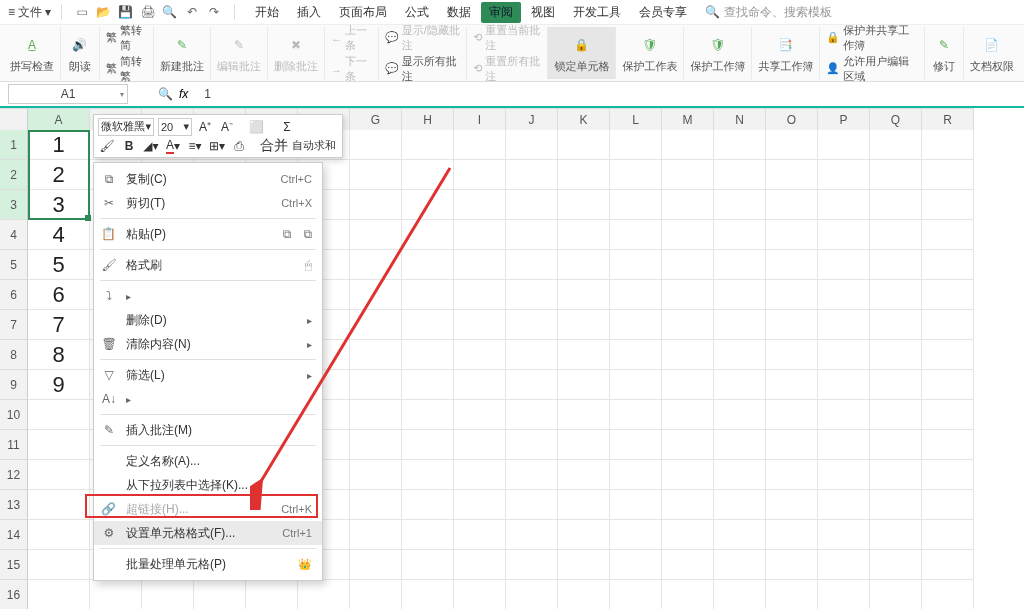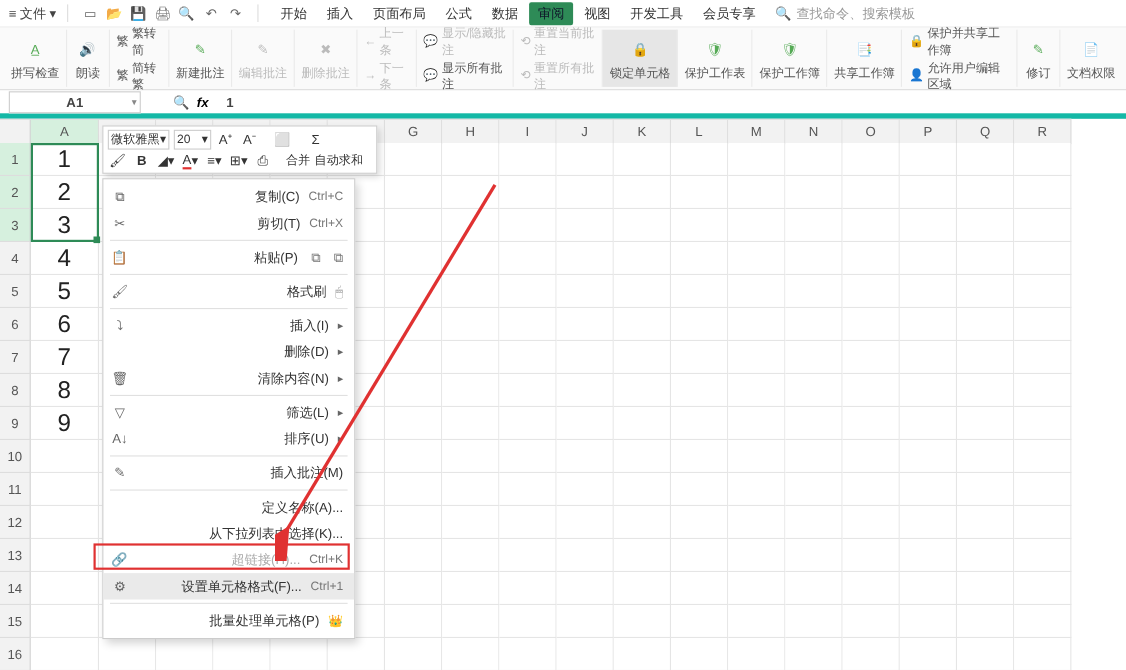--- a/index.html
+++ b/index.html
@@ -21,21 +21,21 @@
     .rgroup { display: flex; flex-direction: column; align-items: center; justify-content: center; padding: 2px 6px; gap: 1px; border-right: 1px solid #eaeaea; }
     .rgroup:last-child { border-right: none; }
     .rgroup .ico-lg { width: 26px; height: 26px; display: flex; align-items: center; justify-content: center; color: #5a5; }
     .rgroup .lbl { font-size: 11px; color: #555; white-space: nowrap; }
     .rgroup.tight { flex-direction: column; align-items: flex-start; }
     .rgroup .mini { font-size: 11px; color: #555; display: flex; align-items: center; gap: 3px; }
     .rgroup.highlighted { background: #e6e6e6; }
     .dim { color: #bbb !important; }
 
     
-    .nf-row { height: 26px; display: flex; align-items: center; border-bottom: 5px solid #14b8a6; font-weight: bold; }
+    .nf-row { height: 26px; display: flex; align-items: center; border-bottom: 2px solid #14b8a6; }
     .namebox { width: 120px; height: 20px; margin-left: 8px; border: 1px solid #ccc; display: flex; align-items: center; justify-content: center; position: relative; font-size: 12px; color: #444; background: #fff; }
     .namebox .dd { position: absolute; right: 3px; font-size: 8px; color: #888; }
     .fx { margin-left: 30px; display: flex; align-items: center; gap: 6px; }
     .fx .fx-ico { font-style: italic; color: #000000; }
     .fx-val { margin-left: 10px; color: #444; }
 
     
     .sheet { position: absolute; top: 108px; left: 0; width: 1024px; height: 501px; }
     .colheads { position: absolute; top: 0; left: 0; height: 22px; display: flex; background: #f2f2f2; border-top: 1px solid #ddd; }
     .corner { width: 28px; height: 22px; border-right: 1px solid #ccc; border-bottom: 1px solid #ccc; background: #f2f2f2; }
@@ -62,21 +62,21 @@
     .minibar .font-sel { width: 56px; height: 18px; border: 1px solid #ccc; font-size: 11px; padding: 0 2px; display: flex; align-items: center; justify-content: space-between; }
     .minibar .size-sel { width: 34px; height: 18px; border: 1px solid #ccc; font-size: 11px; padding: 0 2px; display: flex; align-items: center; justify-content: space-between; }
     .minibar .btn { height: 18px; min-width: 18px; display: flex; align-items: center; justify-content: center; font-size: 12px; }
     .minibar .spacer { width: 4px; }
 
     
     .ctx { position: absolute; top: 162px; left: 93px; width: 230px; background: #fff; border: 1px solid #ccc; box-shadow: 3px 4px 8px rgba(0,0,0,.18); padding: 4px 0; }
     .ctx .item { height: 24px; display: flex; align-items: center; padding: 0 10px 0 6px; gap: 8px; color: #333; position: relative; }
     .ctx .item.disabled { color: #aaa; }
     .ctx .item .ico { width: 18px; text-align: center; color: #666; font-size: 12px; }
-    .ctx .item .label { flex: 1; font-size: 12px; text-align: right; }
+    .ctx .item .label { flex: 1; font-size: 12px; }
     .ctx .item .short { font-size: 11px; color: #777; }
     .ctx .item .arrow { font-size: 10px; color: #666; }
     .ctx .sep { height: 1px; background: #e0e0e0; margin: 3px 6px; }
     .red-box { position: absolute; top: 494px; left: 85px; width: 233px; height: 24px; border: 2px solid #e03131; pointer-events: none; }
 
     
     .arrow-svg { position: absolute; top: 158px; left: 250px; width: 220px; height: 352px; pointer-events: none; }
   </style>
 </head>
 <body>
@@ -610,21 +610,21 @@
   </div>
   <div class="mb-row">
     <div class="btn">🖌</div>
     <div class="btn" style="font-weight:bold;">B</div>
     <div class="btn">◢▾</div>
     <div class="btn"><span style="border-bottom:2px solid #e03131;">A</span>▾</div>
     <div class="btn">≡▾</div>
     <div class="btn">⊞▾</div>
     <div class="btn">⎙</div>
     <div class="spacer"></div>
-    <div class="btn" style="font-size:11px;">合并</div>
+    <div class="btn" style="font-size:14px;">合并</div>
     <div class="btn" style="font-size:11px;">自动求和</div>
   </div>
 </div>
 
 <div class="ctx">
     <div class="item">
       <span class="ico">⧉</span>
       <span class="label">复制(C)</span>
       <span class="short">Ctrl+C</span>
     </div>
@@ -642,42 +642,40 @@
     </div>
     <div class="sep"></div>
     <div class="item">
       <span class="ico">🖌</span>
       <span class="label">格式刷</span>
       <span style="font-size: 12px; color: rgb(136, 136, 136);">🖱</span>
     </div>
     <div class="sep"></div>
     <div class="item">
       <span class="ico">⤵</span>
-      <span class="label">插入(I)</span>
       <span class="arrow">▸</span>
     </div>
     <div class="item">
       <span class="ico"></span>
       <span class="label">删除(D)</span>
       <span class="arrow">▸</span>
     </div>
     <div class="item">
       <span class="ico">🗑</span>
       <span class="label">清除内容(N)</span>
       <span class="arrow">▸</span>
     </div>
     <div class="sep"></div>
     <div class="item">
       <span class="ico">▽</span>
       <span class="label">筛选(L)</span>
       <span class="arrow">▸</span>
     </div>
     <div class="item">
       <span class="ico">A↓</span>
-      <span class="label">排序(U)</span>
       <span class="arrow">▸</span>
     </div>
     <div class="sep"></div>
     <div class="item">
       <span class="ico">✎</span>
       <span class="label">插入批注(M)</span>
     </div>
     <div class="sep"></div>
     <div class="item">
       <span class="ico"></span>

